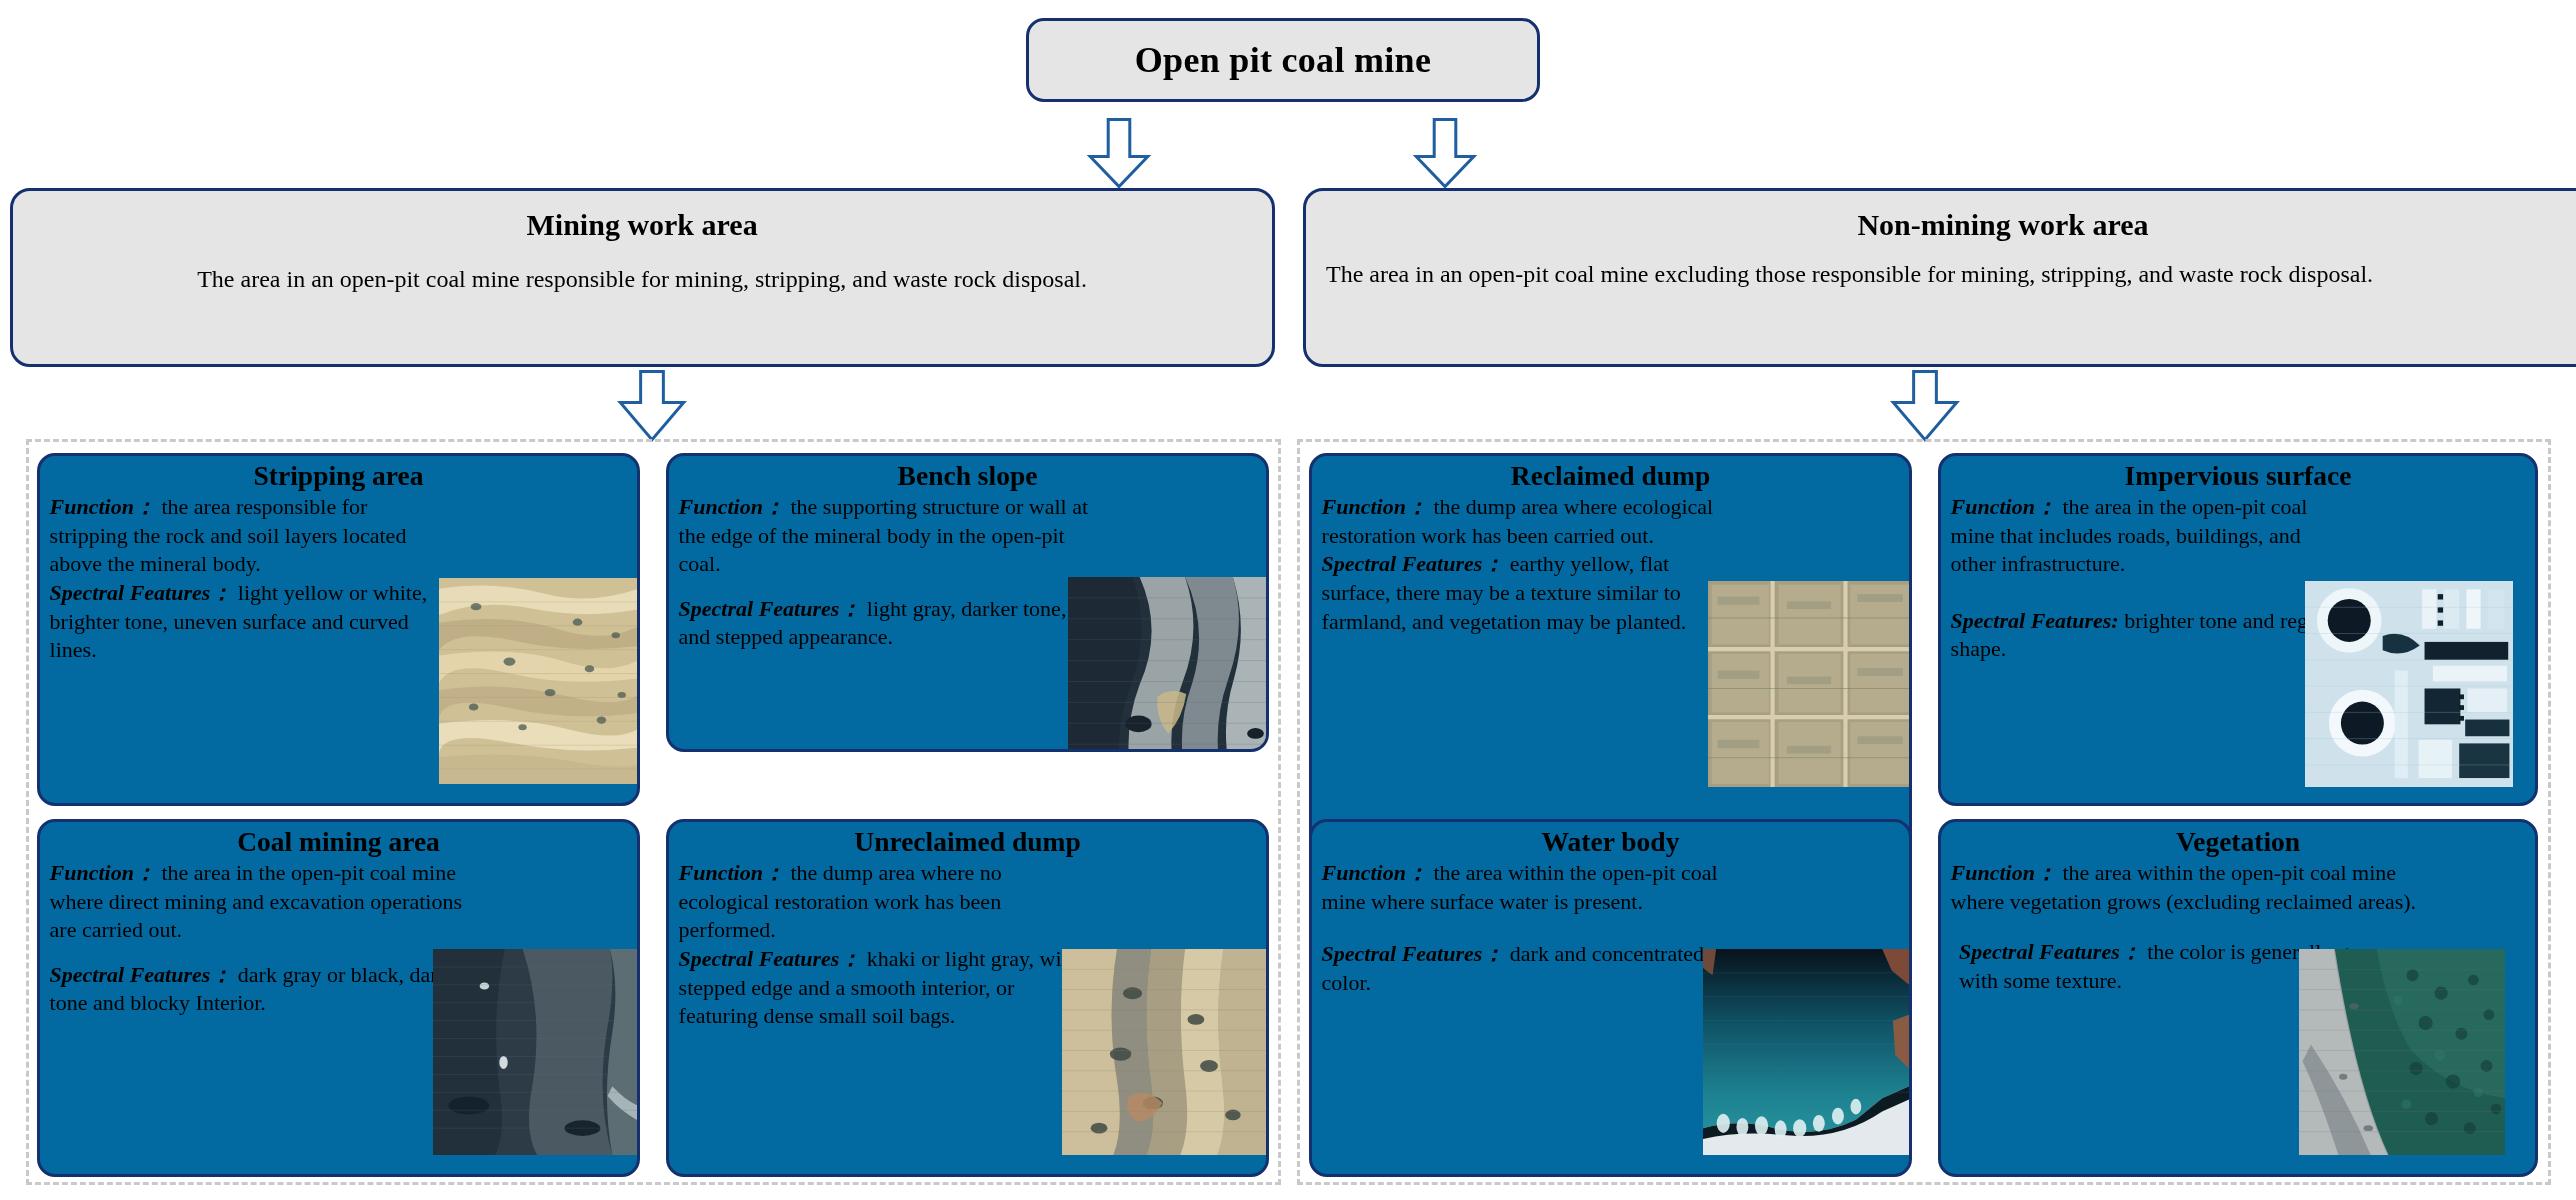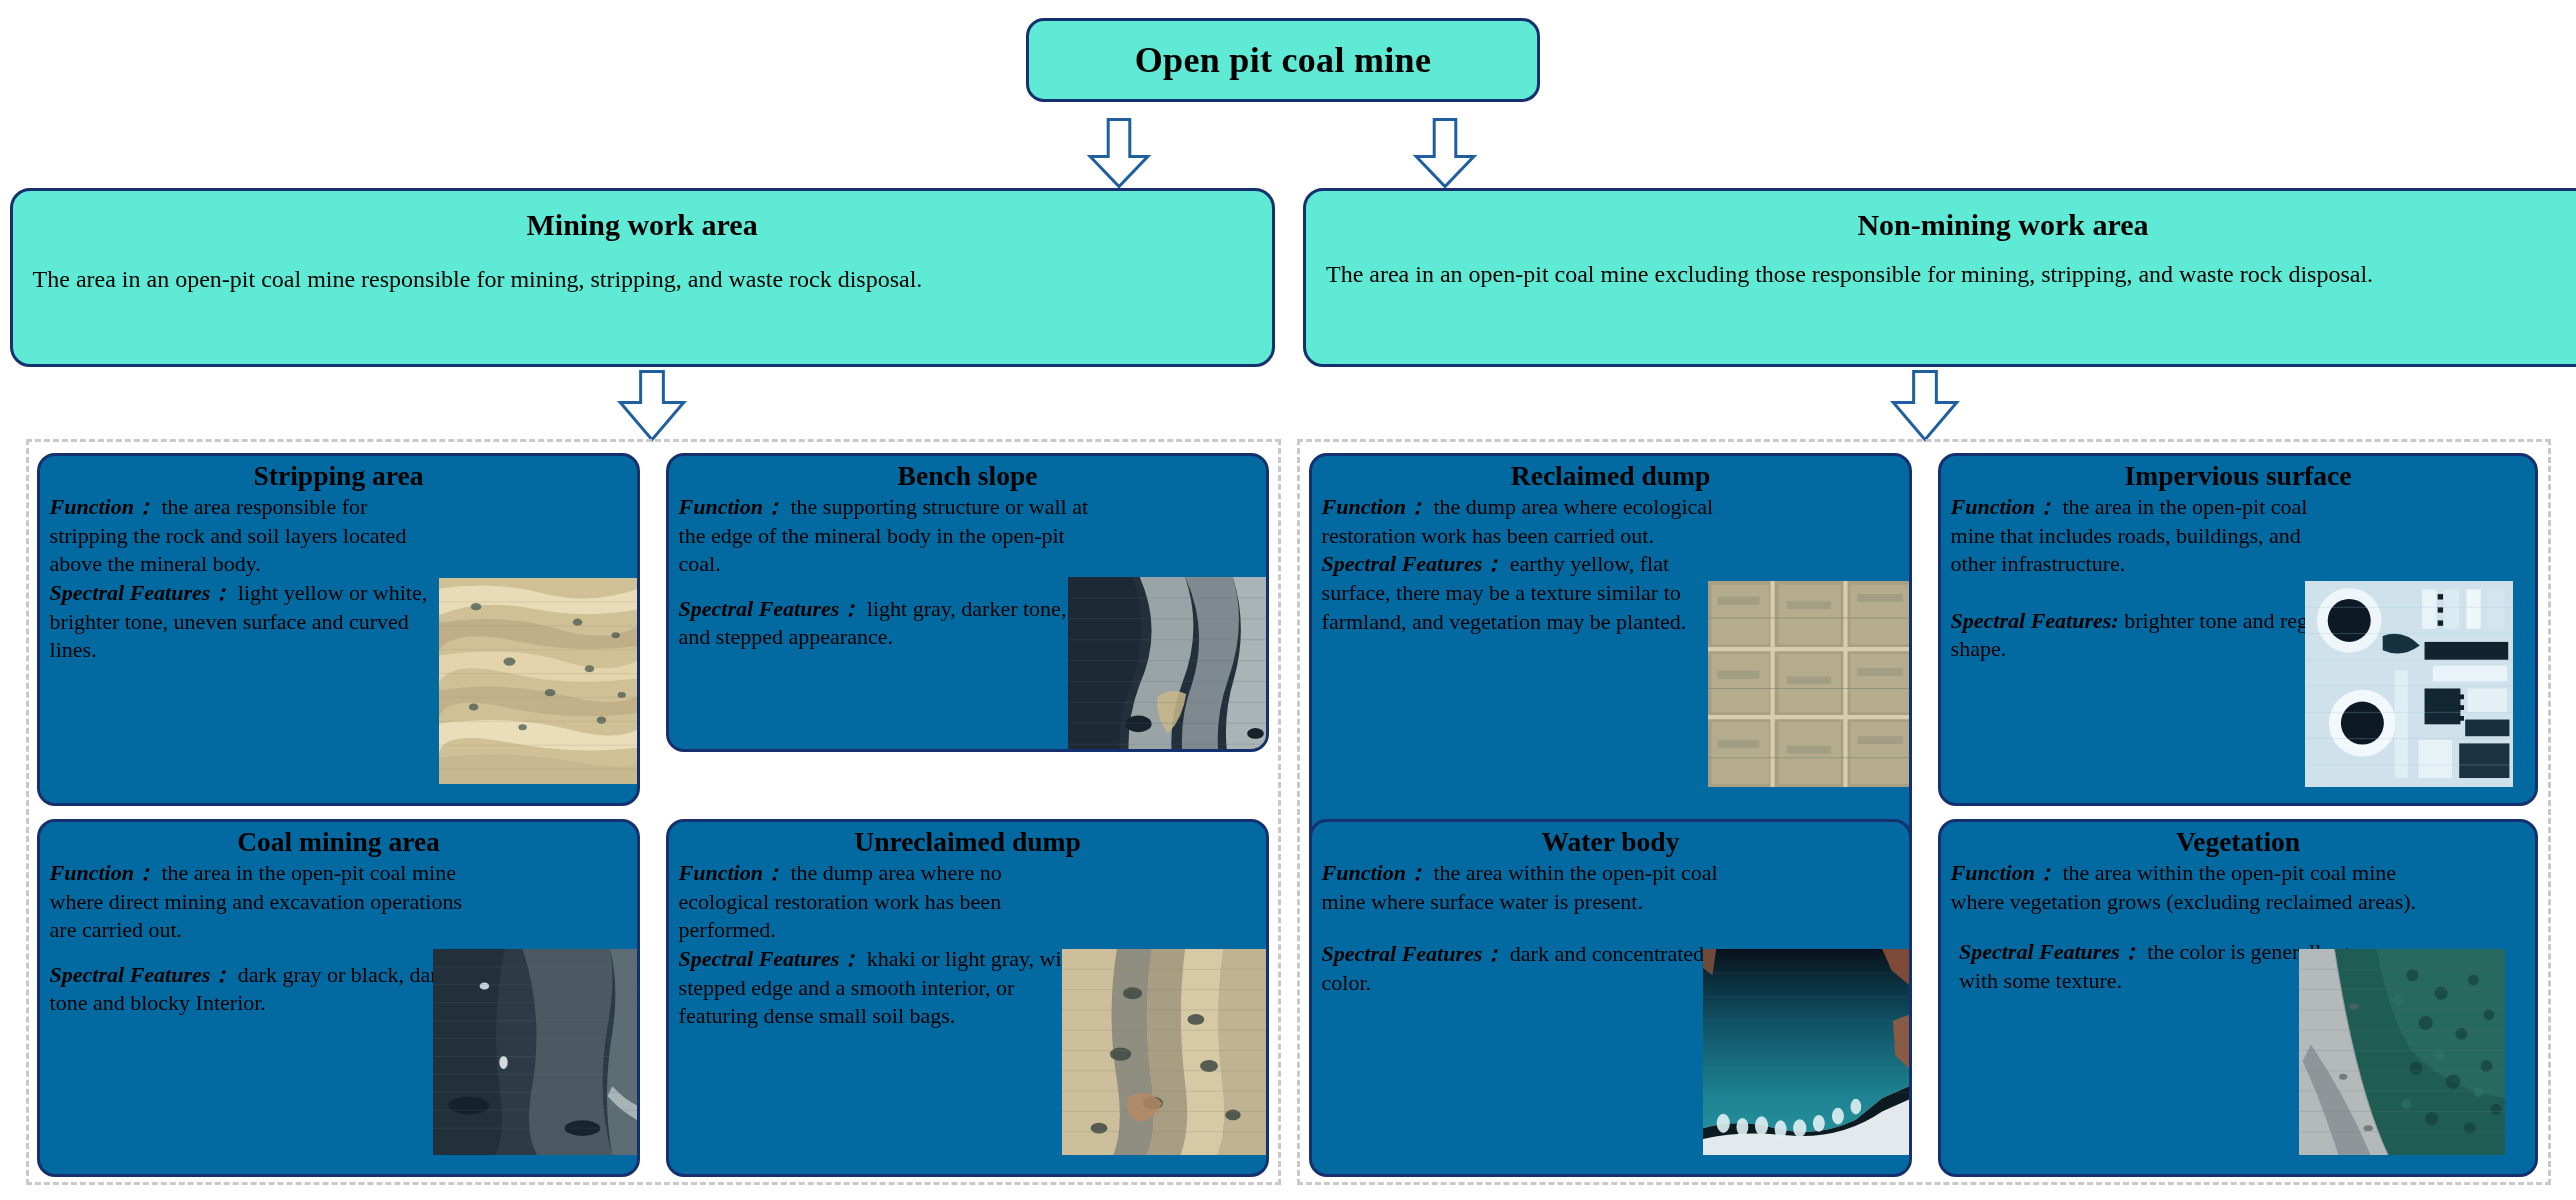--- a/index.html
+++ b/index.html
@@ -1,34 +1,34 @@
 <!DOCTYPE html>
 <html style="font-size:9.6px"><head>
 <meta charset="utf-8">
 <style>
   html,body{margin:0;padding:0;background:#ffffff;}
   body{width:2576px;height:1200px;position:relative;overflow:hidden;
        font-family:"Liberation Serif","DejaVu Serif",serif;color:#000;}
 
   
-  .rbox{position:absolute;box-sizing:border-box;background:#5eead4;
+  .rbox{position:absolute;box-sizing:border-box;background:#e5e5e5;
         border:3.6px solid #15306e;border-radius:20px;}
 
   
   #root-box{left:1026px;top:18px;width:514px;height:84px;border-radius:18px;
             display:flex;align-items:center;justify-content:center;}
   #root-box .title{font-size:36px;font-weight:bold;letter-spacing:0.3px;}
 
   
   .tier2{padding:10.7px 20px 0 20px;}
   #mining-box{left:9.6px;top:188px;width:1265px;height:179px;}
   #nonmining-box{left:1303px;top:188px;width:1400px;height:179px;}
   .tier2 .t2-title{text-align:center;font-size:30px;font-weight:bold;margin:6px 0 0 0;}
   .tier2 .t2-desc{font-size:24px;line-height:1.45;margin-top:20px;}
-  #mining-box .t2-desc{}
+  #mining-box .t2-desc{text-align:center;}
   #nonmining-box .t2-desc{text-align:left;margin-top:15.5px;}
 
   
   .dashgroup{position:absolute;box-sizing:border-box;border:3px dashed #c9c9c9;}
   #group-mining{left:26px;top:439px;width:1255px;height:746px;}
   #group-nonmining{left:1297px;top:439px;width:1254px;height:746px;}
 
   
   .card{position:absolute;box-sizing:border-box;background:#0369a1;
         border:3.6px solid #15306e;border-radius:18px;overflow:hidden;}

